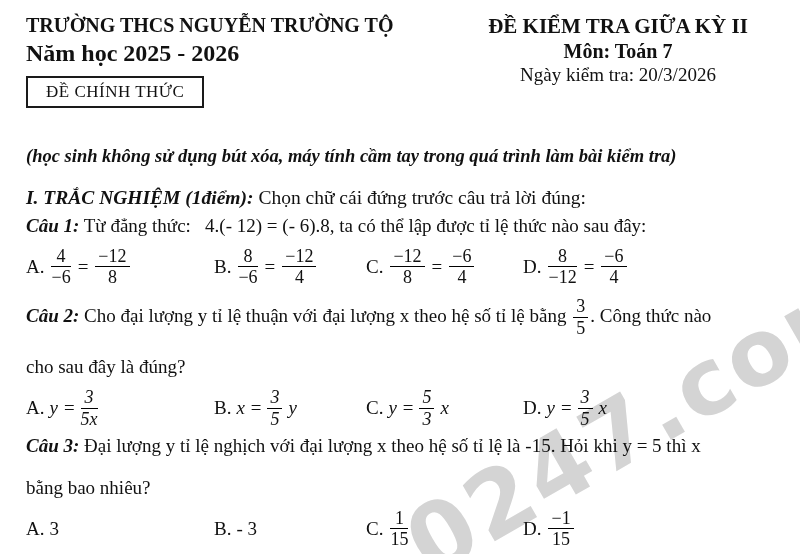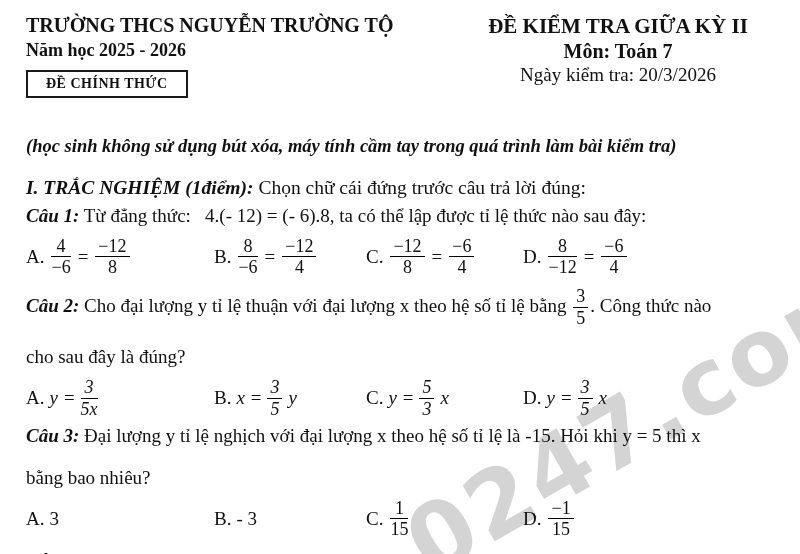--- a/index.html
+++ b/index.html
@@ -23,28 +23,28 @@
     transform:rotate(-30deg);
     transform-origin:0 0;
     white-space:nowrap;
     z-index:0;
     user-select:none;
   }
   .content { position:relative; z-index:1; }
   .header { display:flex; padding:14px 10px 0 26px; }
   .header-left { width:420px; text-align:left; }
   .school { font-weight:bold; font-size:20px; line-height:1.15; }
-  .year { font-weight:bold; font-size:18px; margin-top:3px; }
+  .year { font-weight:bold; font-size:24px; margin-top:3px; }
   .official-box {
     display:inline-block;
     border:2px solid #1a1a1a;
     padding:4px 18px;
     margin-top:9px;
-    font-weight:bold;
-    font-size:14px;
+    font-weight:normal;
+    font-size:17px;
     letter-spacing:0.5px;
   }
   .header-right { flex:1; text-align:center; }
   .exam-title { font-weight:bold; font-size:21px; line-height:1.15; }
   .subject { font-weight:bold; font-size:20px; margin-top:2px; }
   .duration { font-size:19px; margin-top:2px; }
   .exam-date { font-size:19px; margin-top:1px;font-family:Liberation Serif, serif; }
 
   .note { margin:38px 0 0 26px; font-style:italic; font-weight:bold; font-size:18.5px; }
   .section-line { margin:20px 0 0 26px; font-size:19.5px; }

